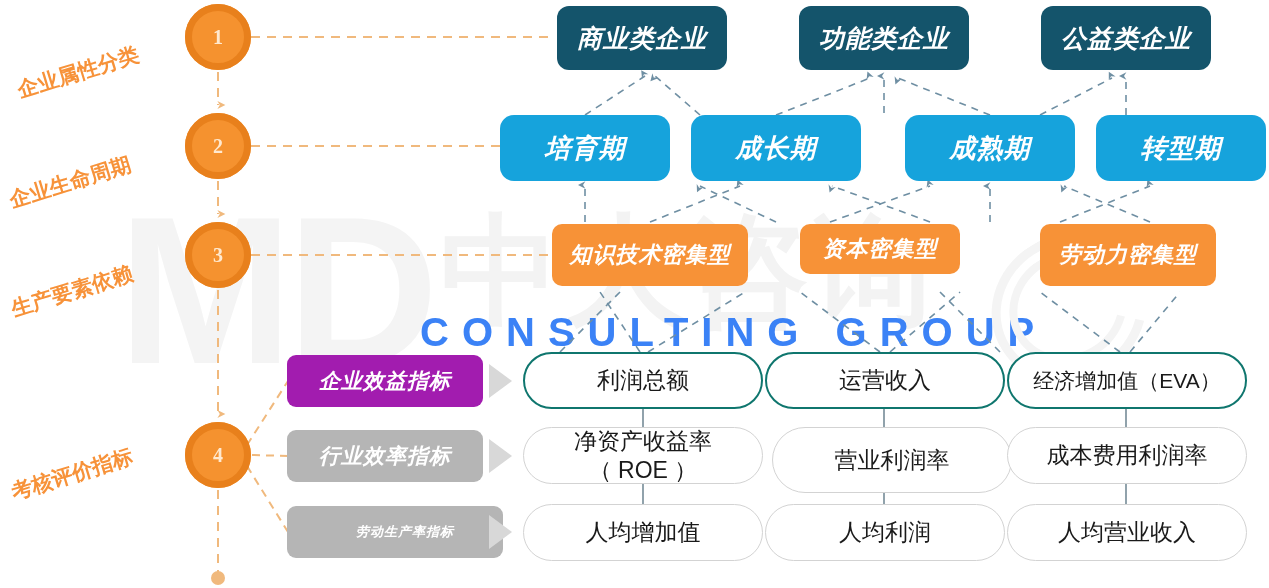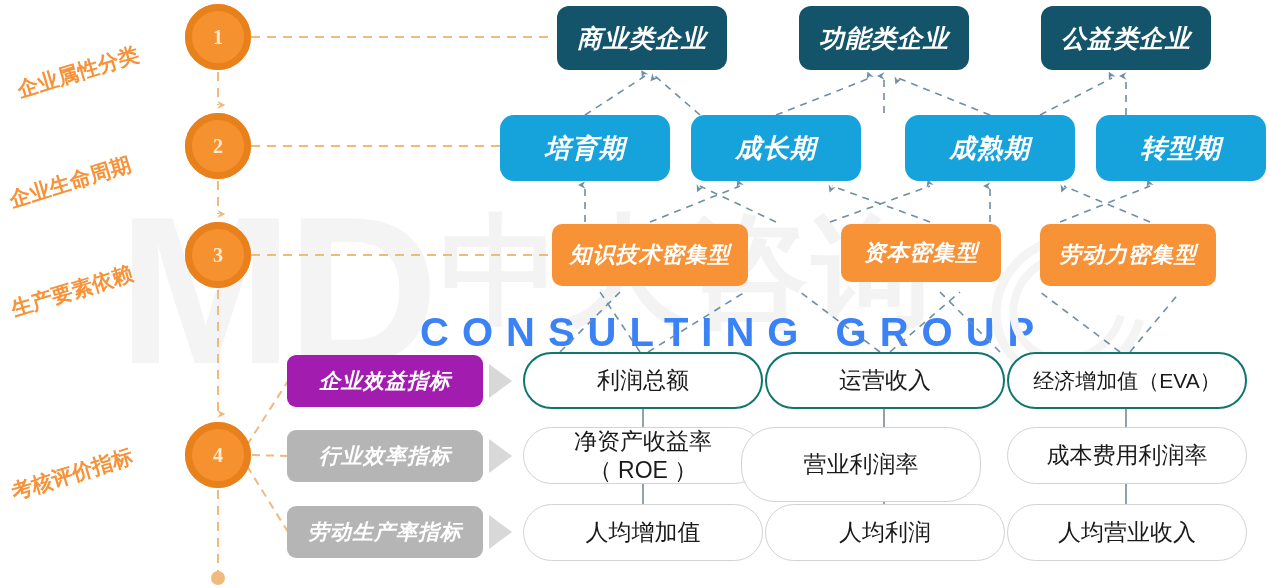--- a/index.html
+++ b/index.html
@@ -230,57 +230,57 @@
   <div class="box blue" style="left:905px;top:115px;width:170px;height:66px;font-size:26px;">
     <span>成熟期</span>
   </div>
   <div class="box blue" style="left:1096px;top:115px;width:170px;height:66px;font-size:26px;">
     <span>转型期</span>
   </div>
 
   <div class="box orange" style="left:552px;top:224px;width:196px;height:62px;font-size:22px;">
     <span>知识技术密集型</span>
   </div>
-  <div class="box orange" style="left:800px;top:224px;width:160px;height:58px;font-size:22px;margin-left:41px;">
+  <div class="box orange" style="left:800px;top:224px;width:160px;height:50px;font-size:22px;">
     <span>资本密集型</span>
   </div>
   <div class="box orange" style="left:1040px;top:224px;width:176px;height:62px;font-size:22px;">
     <span>劳动力密集型</span>
   </div>
 
   <div class="rowlabel dark" style="left:287px;top:355px;width:196px;height:52px;font-size:21px;">
     <span>企业效益指标</span>
   </div>
   <div class="tri" style="left:489px;top:364px;"></div>
 
   <div class="rowlabel gray" style="left:287px;top:430px;width:196px;height:52px;font-size:21px;">
     <span>行业效率指标</span>
   </div>
   <div class="tri" style="left:489px;top:439px;"></div>
 
-  <div class="rowlabel gray" style="left:287px;top:506px;width:196px;height:52px;font-size:21px;">
+  <div class="rowlabel gray" style="left:287px;top:506px;width:196px;height:52px;font-size:13px;padding-left:20px;">
     <span>劳动生产率指标</span>
   </div>
   <div class="tri" style="left:489px;top:515px;"></div>
 
   <div class="cell hi" style="left:523px;top:352px;width:240px;height:57px;font-size:23px;">
     <span>利润总额</span>
   </div>
   <div class="cell hi" style="left:765px;top:352px;width:240px;height:57px;font-size:23px;">
     <span>运营收入</span>
   </div>
   <div class="cell hi" style="left:1007px;top:352px;width:240px;height:57px;font-size:21px;">
     <span>经济增加值（EVA）</span>
   </div>
 
   <div class="cell lo" style="left:523px;top:427px;width:240px;height:57px;font-size:23px;white-space:pre-line;justify-content:center;">
     <span>净资产收益率
 （ ROE ）</span>
   </div>
-  <div class="cell lo" style="left:741px;top:427px;width:240px;height:75px;font-size:23px;">
+  <div class="cell lo" style="left:772px;top:427px;width:240px;height:66px;font-size:23px;">
     <span>营业利润率</span>
   </div>
   <div class="cell lo" style="left:1007px;top:427px;width:240px;height:57px;font-size:23px;">
     <span>成本费用利润率</span>
   </div>
 
   <div class="cell lo" style="left:523px;top:504px;width:240px;height:57px;font-size:23px;">
     <span>人均增加值</span>
   </div>
   <div class="cell lo" style="left:765px;top:504px;width:240px;height:57px;font-size:23px;">

